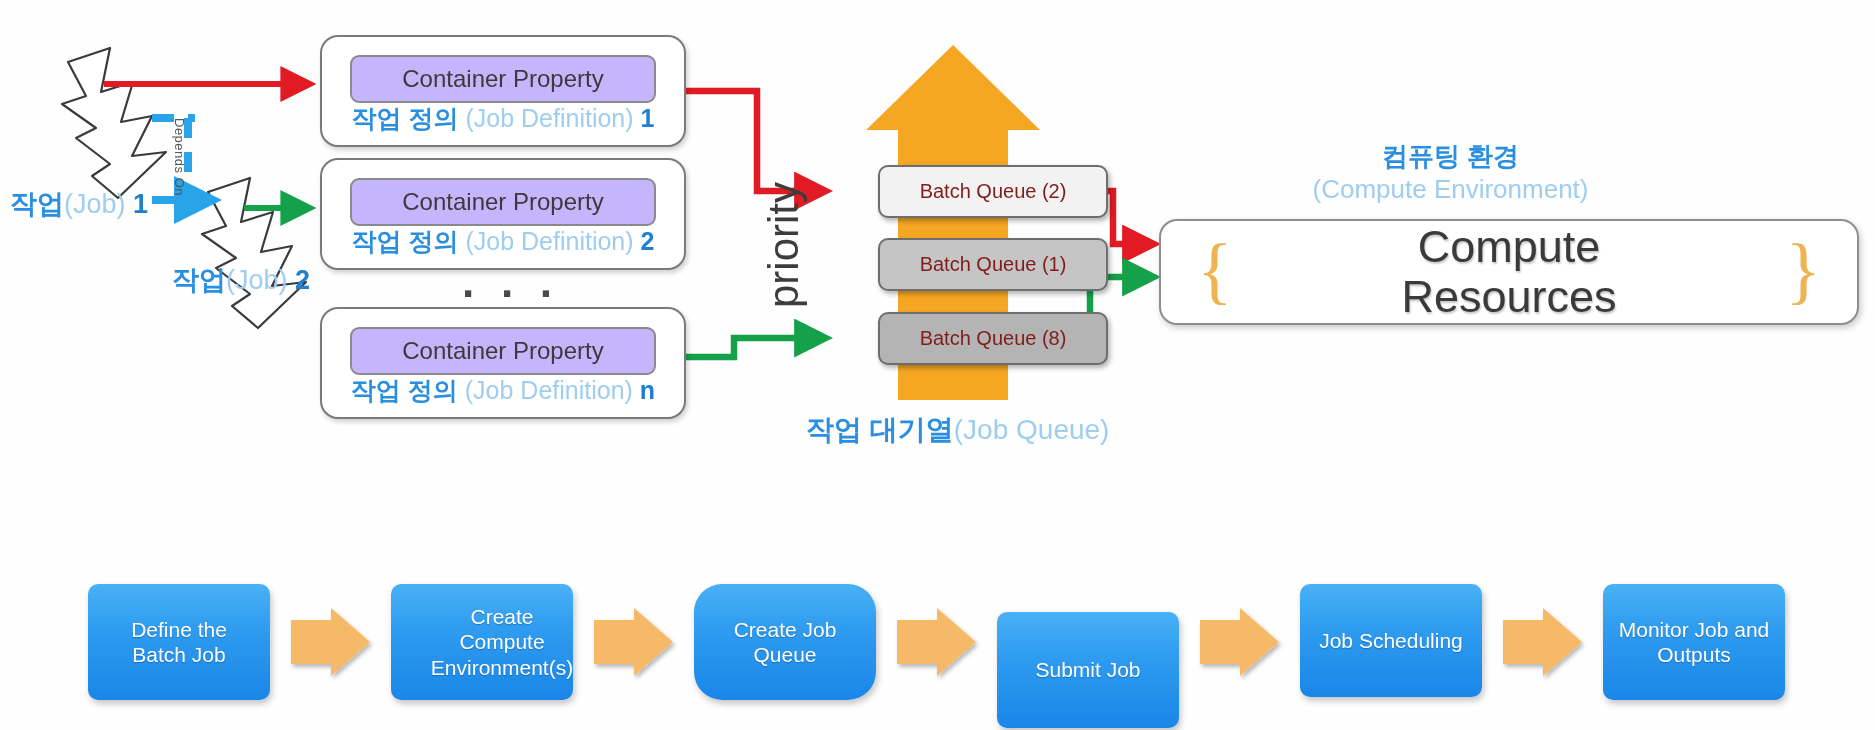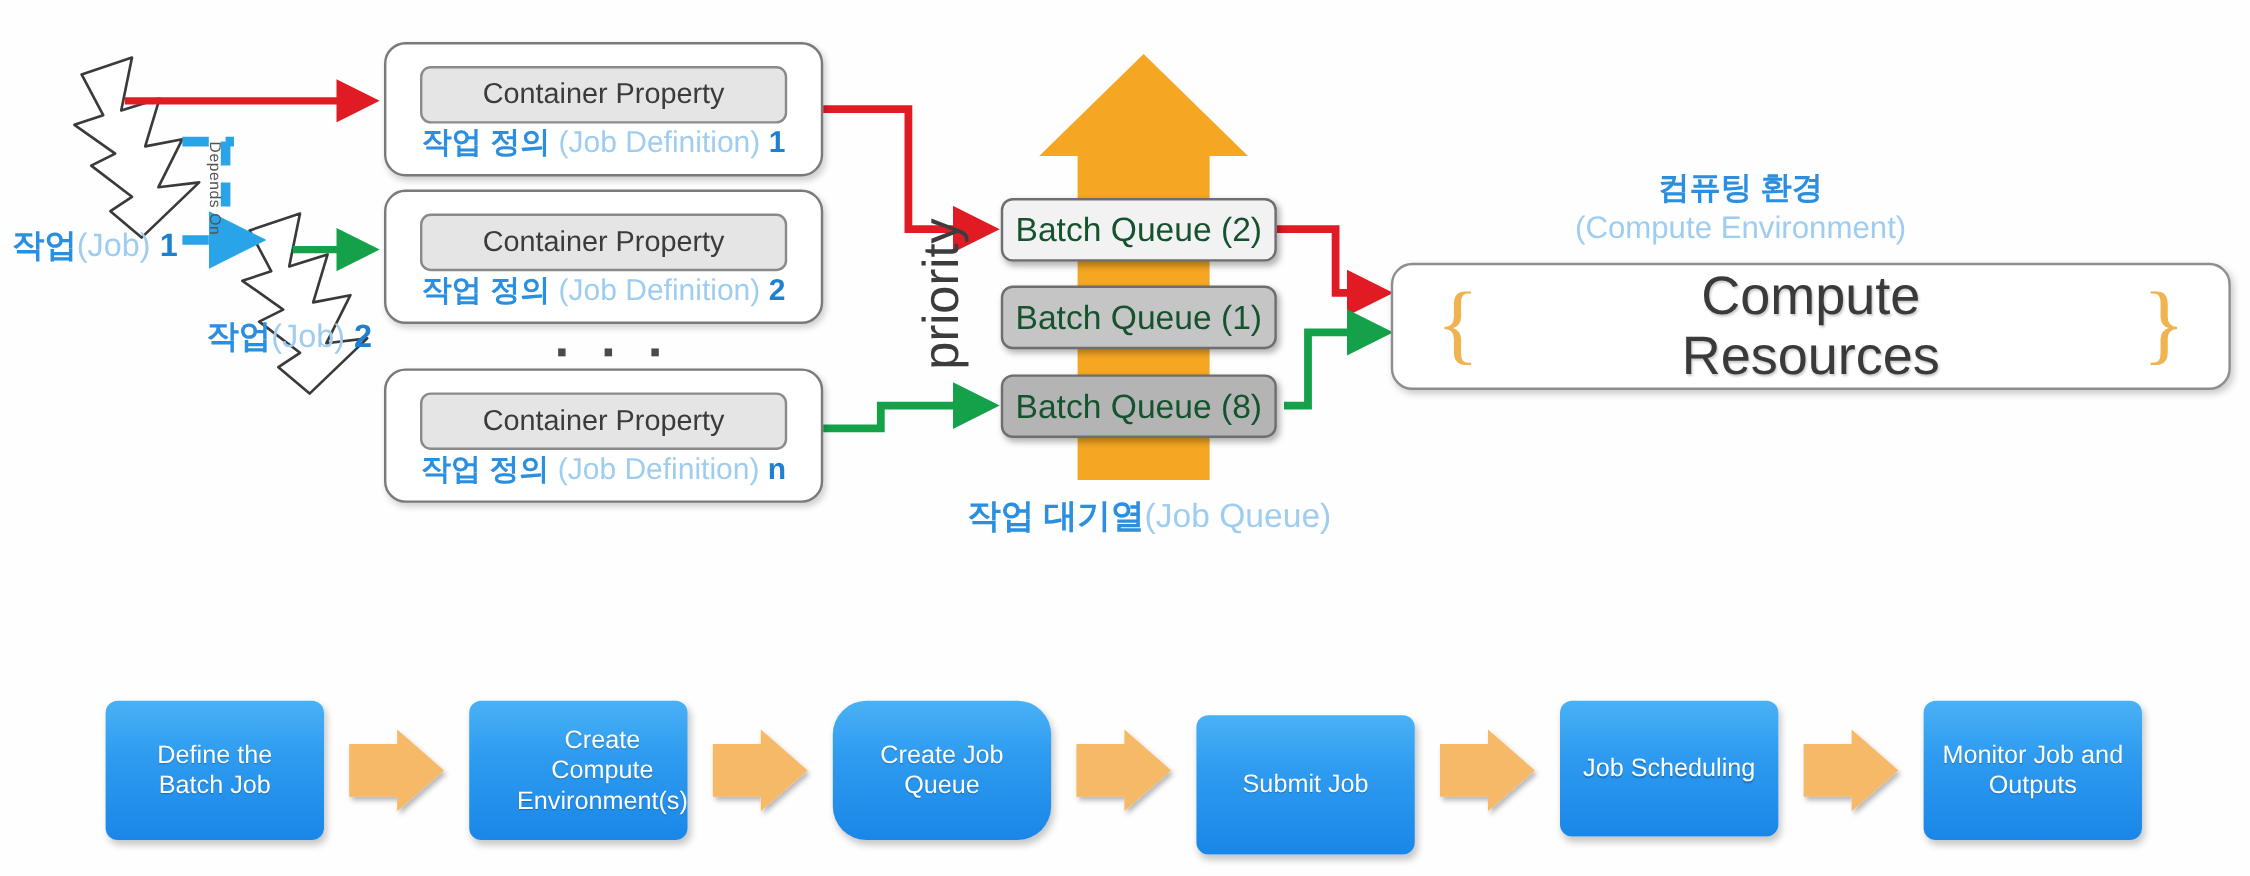--- a/index.html
+++ b/index.html
@@ -29,21 +29,21 @@
     box-shadow: 2px 3px 5px rgba(0,0,0,0.18);
   }
   .container-prop {
     position: absolute;
     left: 28px;
     top: 18px;
     right: 28px;
     height: 44px;
     border: 2px solid #8a8a8a;
     border-radius: 9px;
-    background: #e5e5e5;
+    background: #c4b5fd;
     display: flex;
     align-items: center;
     justify-content: center;
     font-size: 24px;
     color: #3b3b3b;
   }
   .jobdef-label {
     position: absolute;
     left: 0; right: 0;
     bottom: 10px;
@@ -65,24 +65,25 @@
   }
 
   
   .bq {
     position: absolute;
     border: 2.5px solid #6e6e6e;
     border-radius: 10px;
     display: flex;
     align-items: center;
     justify-content: center;
-    font-size: 28px;
-    color: #14532d;
+    font-size: 20px;
+    color: #7f1d1d;
     box-sizing: border-box;
     box-shadow: 2px 3px 5px rgba(0,0,0,0.30);
+    margin-left: 44px;
   }
 
   
   .compute-box {
     position: absolute;
     border: 2.5px solid #8e8e8e;
     border-radius: 18px;
     background: #ffffff;
     box-sizing: border-box;
     box-shadow: 2px 3px 6px rgba(0,0,0,0.20);
@@ -260,21 +261,21 @@
     <div class="compute-text">
       <div>Compute</div>
       <div>Resources</div>
     </div>
     <span class="brace" style="right:36px;">}</span>
   </div>
 
   <div class="flow-box" style="left:88px;  top:584px; width:182px; height:116px;">Define the<br>Batch Job</div>
   <div class="flow-box" style="left:391px; top:584px; width:182px; height:116px;padding-left:48px;">Create<br>Compute<br>Environment(s)</div>
   <div class="flow-box" style="left:694px; top:584px; width:182px; height:116px;border-radius:28px;">Create Job<br>Queue</div>
-  <div class="flow-box" style="left:997px; top:596px; width:182px; height:116px;">Submit Job</div>
+  <div class="flow-box" style="left:997px; top:612px; width:182px; height:116px;">Submit Job</div>
   <div class="flow-box" style="left:1300px;top:584px; width:182px; height:113px;">Job Scheduling</div>
   <div class="flow-box" style="left:1603px;top:584px; width:182px; height:116px;">Monitor Job and<br>Outputs</div>
 
   <svg class="abs" width="1875" height="730" style="left:0;top:0;pointer-events:none;">
     <g fill="#f5b968" filter="url(#softshadow)">
       <polygon points="291,620 331,620 331,608 370,642 331,676 331,664 291,664"></polygon>
       <polygon points="594,620 634,620 634,608 673,642 634,676 634,664 594,664"></polygon>
       <polygon points="897,620 937,620 937,608 976,642 937,676 937,664 897,664"></polygon>
       <polygon points="1200,620 1240,620 1240,608 1279,642 1240,676 1240,664 1200,664"></polygon>
       <polygon points="1503,620 1543,620 1543,608 1582,642 1543,676 1543,664 1503,664"></polygon>

